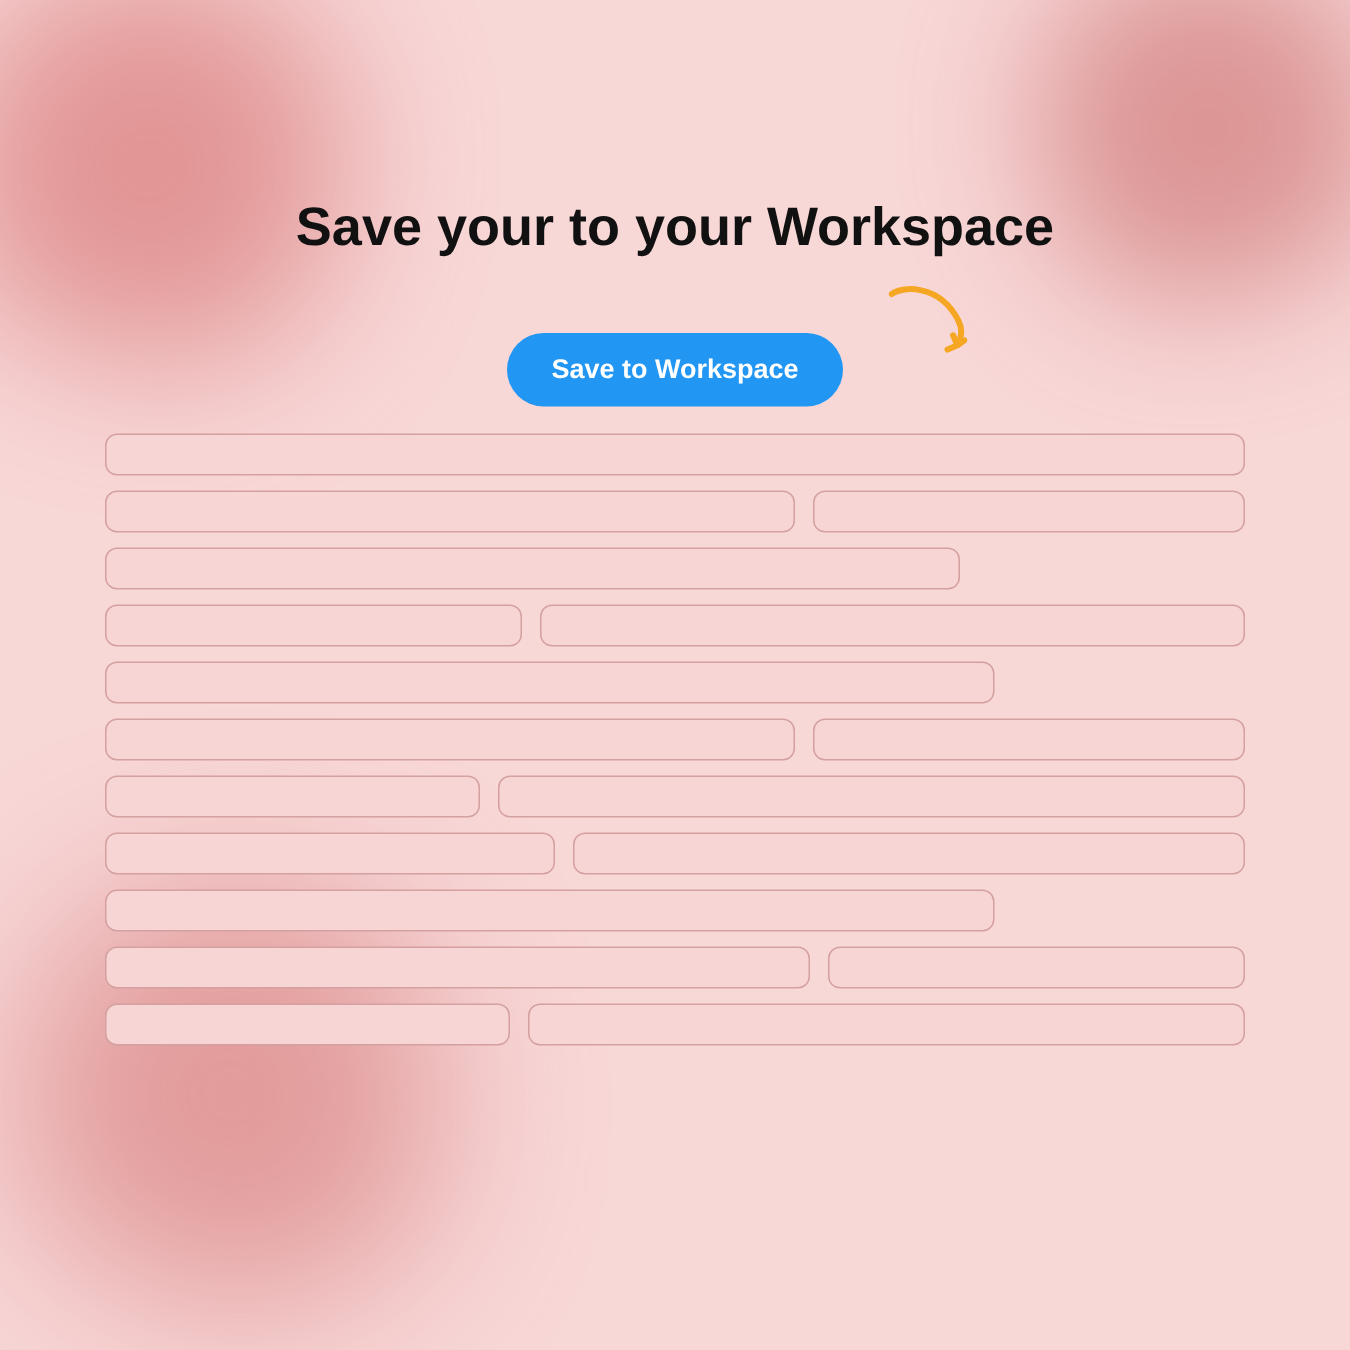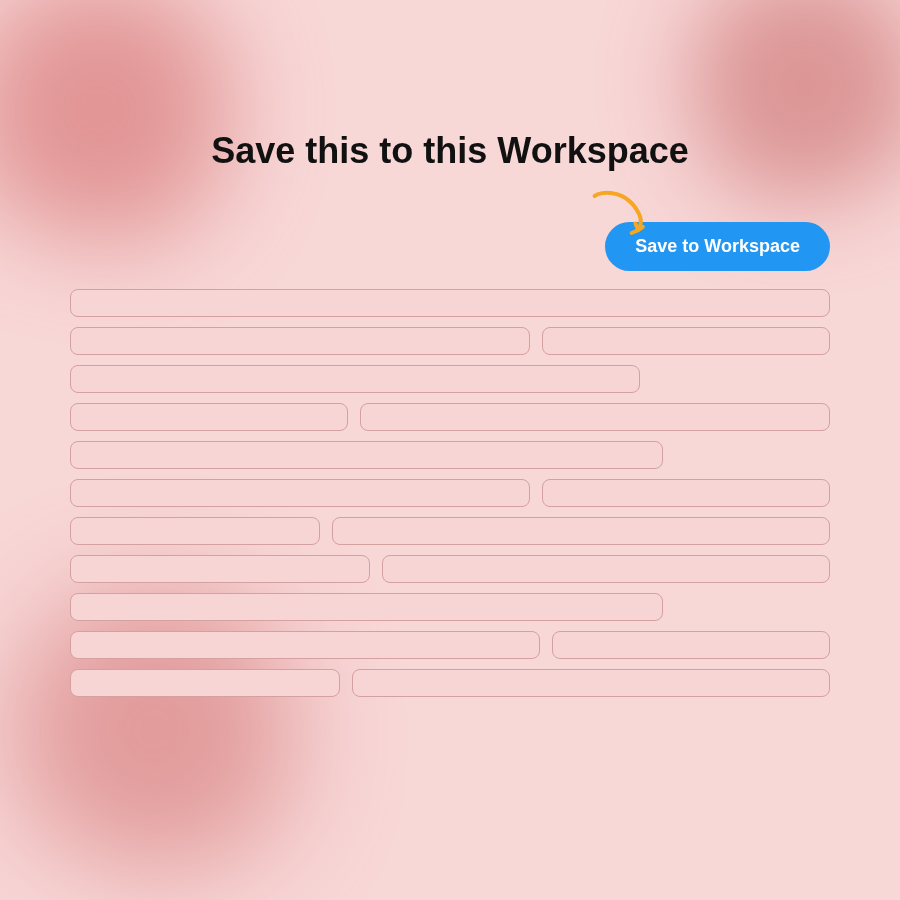--- a/index.html
+++ b/index.html
@@ -69,21 +69,21 @@
       font-weight: 800;
       color: #111;
       text-align: center;
       z-index: 10;
     }
 
     .button-area {
       position: relative;
       width: 760px;
       display: flex;
-      justify-content: flex-end;
+      justify-content: center;
       margin-top: 50px;
       z-index: 10;
     }
 
     .arrow-icon {
       position: absolute;
       right: 185px;
       top: -30px;
       font-size: 36px;
       color: #f5a623;
@@ -168,21 +168,21 @@
   </style>
 </head>
 <body>
 
 <div class="background">
 
   <div class="heart-tl"></div>
   <div class="heart-tr"></div>
   <div class="heart-bl"></div>
 
-  <h1 class="title">Save this to this Workspace</h1>
+  <h1 class="title">Save your to your Workspace</h1>
 
   <div class="button-area">
 
     <div class="arrow-icon">
       <svg width="60" height="55" viewBox="0 0 60 55" fill="none" xmlns="http://www.w3.org/2000/svg">
         <path d="M5 8 C10 2, 35 -5, 52 18 C55 22, 56 28, 54 34 L58 30" stroke="#f5a623" stroke-width="4" stroke-linecap="round" fill="none"></path>
         <path d="M48 38 L54 34 L50 28" stroke="#f5a623" stroke-width="4" stroke-linecap="round" stroke-linejoin="round" fill="none"></path>
       </svg>
     </div>
     <button class="save-button">Save to Workspace</button>

